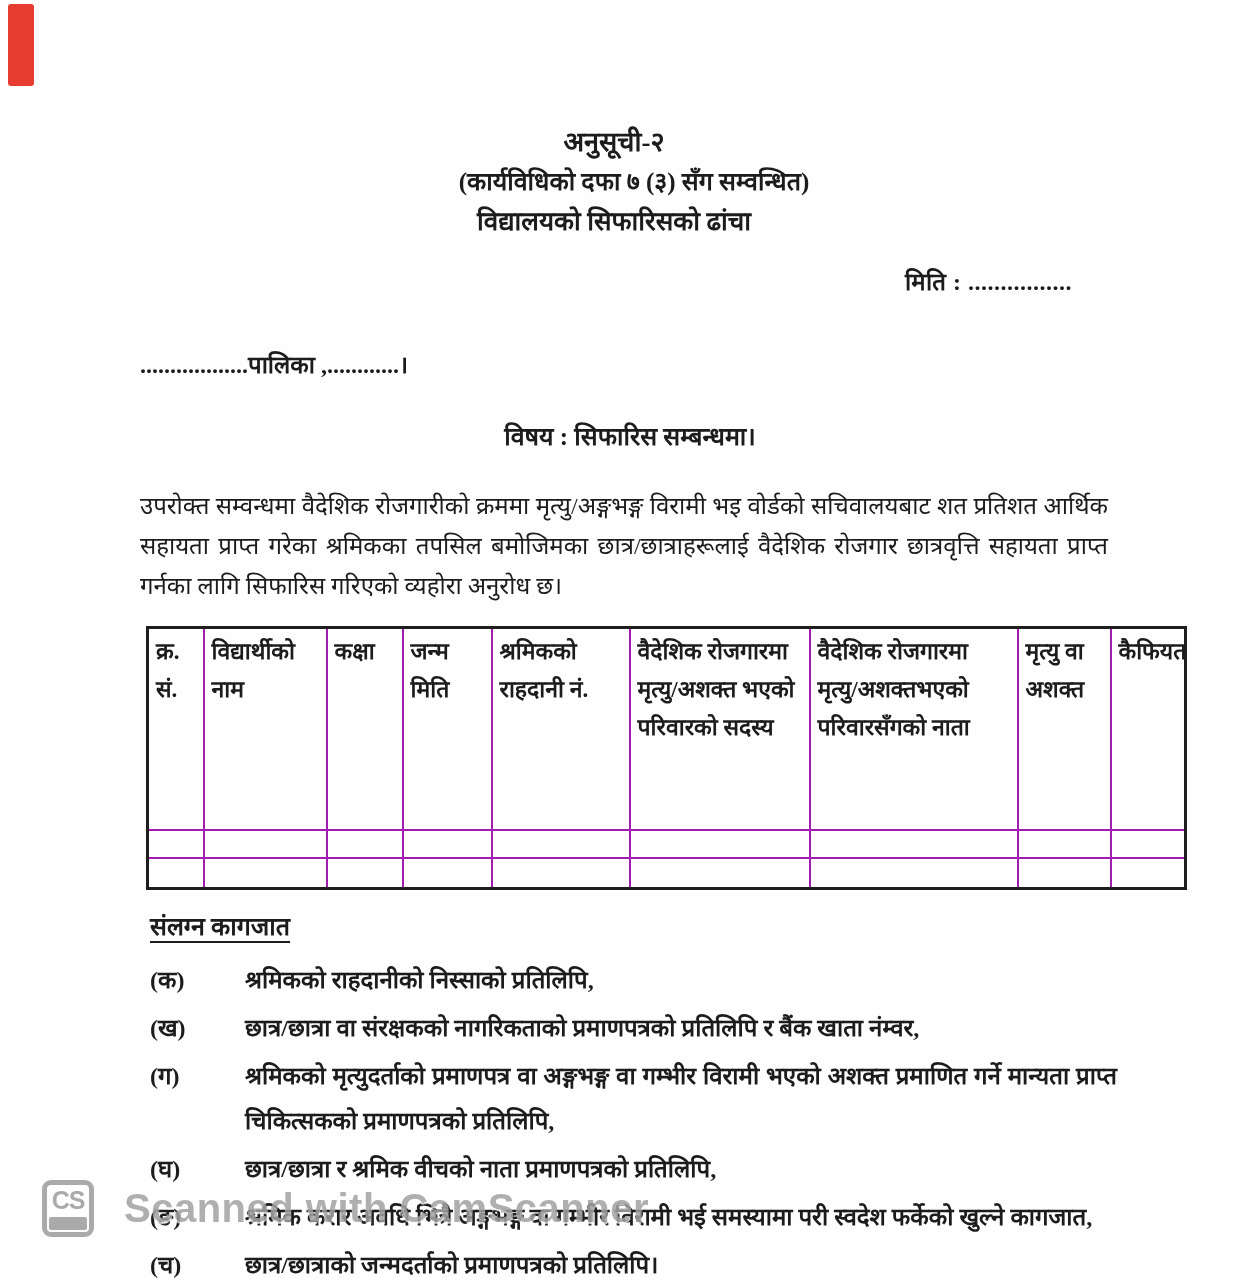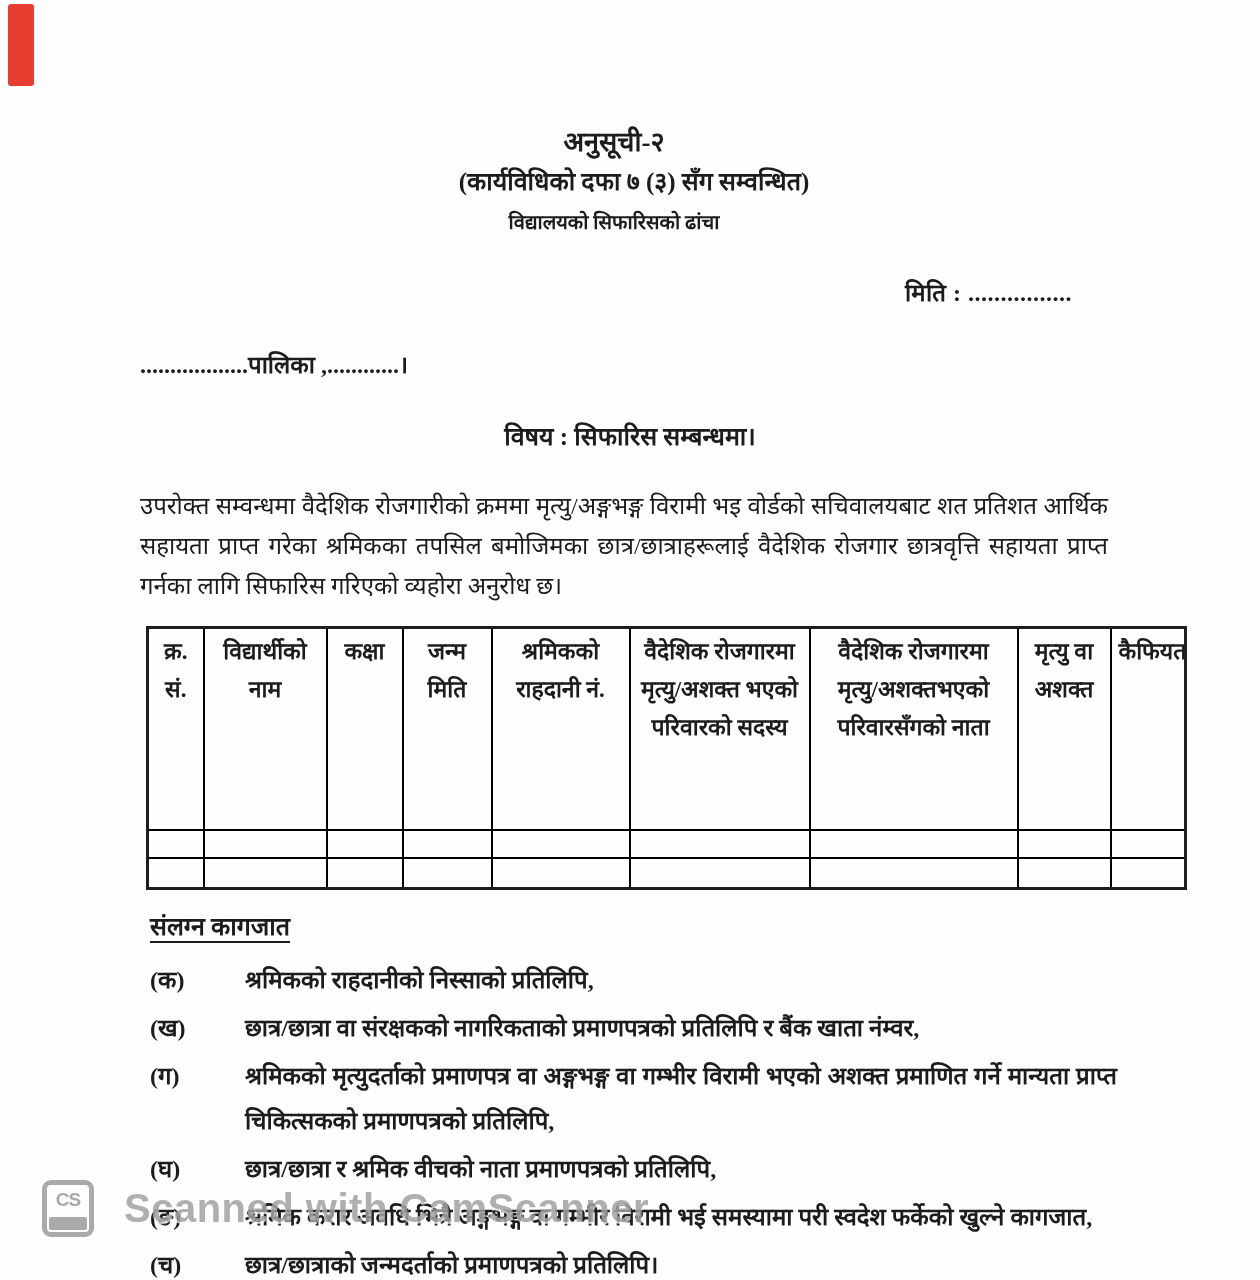--- a/index.html
+++ b/index.html
@@ -13,24 +13,24 @@
   .page { position: relative; width: 1260px; height: 1280px; background: #fefefe; }
 
   .red-bookmark {
     position: absolute; left: 8px; top: 4px; width: 26px; height: 82px;
     background: #e73c30; border-radius: 3px;
   }
 
   .doc-header { position: absolute; left: 0; top: 122px; width: 1228px; text-align: center; }
   .doc-header .h1 { font-size: 27px; font-weight: 700; line-height: 40px; }
   .doc-header .h2 { font-size: 25px; font-weight: 600; line-height: 40px; padding-left: 40px; }
-  .doc-header .h3 { font-size: 20px; font-weight: 700; line-height: 40px; }
+  .doc-header .h3 { font-size: 26px; font-weight: 700; line-height: 40px; }
 
   .date-line {
-    position: absolute; left: 905px; top: 275px;
+    position: absolute; left: 905px; top: 264px;
     font-size: 24px; font-weight: 600; letter-spacing: 0.5px;
   }
 
   .salutation { position: absolute; left: 140px; top: 345px; font-size: 24px; font-weight: 600; }
   .salutation .s-line { line-height: 40px; }
 
   .subject {
     position: absolute; left: 0; top: 418px; width: 1260px;
     text-align: center; font-size: 25px; font-weight: 700;
   }
@@ -39,23 +39,23 @@
     position: absolute; left: 140px; top: 486px; width: 968px;
     font-size: 24px; line-height: 40px; text-align: justify; font-weight: 500;
   }
 
   .form-table {
     position: absolute; left: 146px; top: 626px; width: 1038px;
     border-collapse: collapse; table-layout: fixed;
     border: 3px solid #1e1e1e;
   }
   .form-table th, .form-table td {
-    border: 2px solid #000000; vertical-align: top;
+    border: 2px solid #a21caf; vertical-align: top;
     padding: 4px 7px; font-size: 23px; line-height: 38px;
-    font-weight: 600; text-align: center; overflow: hidden;
+    font-weight: 600; text-align: left; overflow: hidden;
   }
   .form-table thead th { height: 202px; }
   .form-table tr.empty-row-1 td { height: 28px; }
   .form-table tr.empty-row-2 td { height: 31px; }
 
   .attachments { position: absolute; left: 150px; top: 908px; width: 975px; }
   .att-heading {
     font-size: 25px; font-weight: 700; text-decoration: underline;
     text-underline-offset: 6px; margin-bottom: 16px;
   }
@@ -69,21 +69,21 @@
   .watermark {
     position: absolute; left: 42px; top: 1180px; display: flex;
     align-items: center; opacity: 0.85; z-index: 5;
     font-family: "Liberation Sans", "DejaVu Sans", sans-serif;
   }
   .cs-badge {
     position: relative; width: 52px; height: 57px;
     border: 5px solid #9c9c9c; border-radius: 9px; flex: 0 0 52px;
   }
   .cs-letters {
-    display: block; text-align: center; font-size: 19px; font-weight: 800;
+    display: block; text-align: center; font-size: 25px; font-weight: 800;
     color: #9c9c9c; line-height: 30px; letter-spacing: -1px;
   }
   .cs-bar {
     position: absolute; left: 2px; right: 2px; bottom: 2px; height: 13px;
     background: #9c9c9c; border-radius: 2px;
   }
   .wm-text {
     margin-left: 30px; font-size: 40px; font-weight: 600; color: #a2a2a2;
     letter-spacing: 0.5px;
     text-shadow: 0 2px 1px rgba(255,255,255,0.9);

